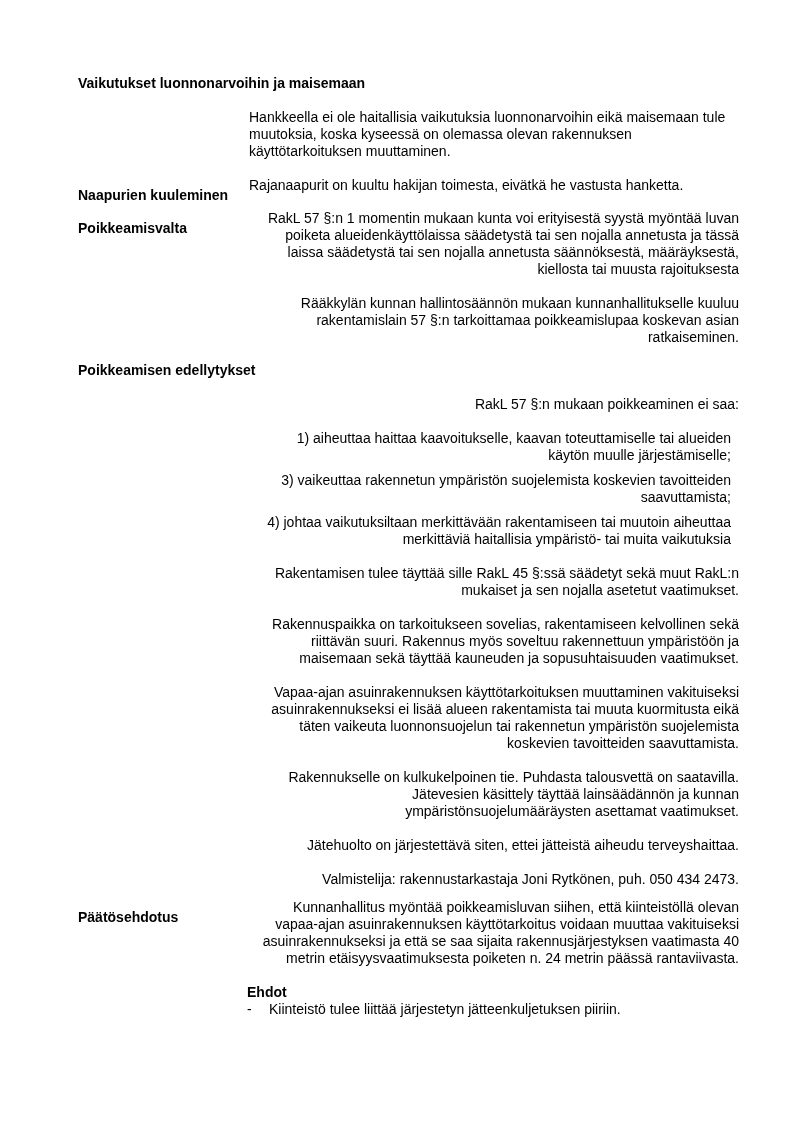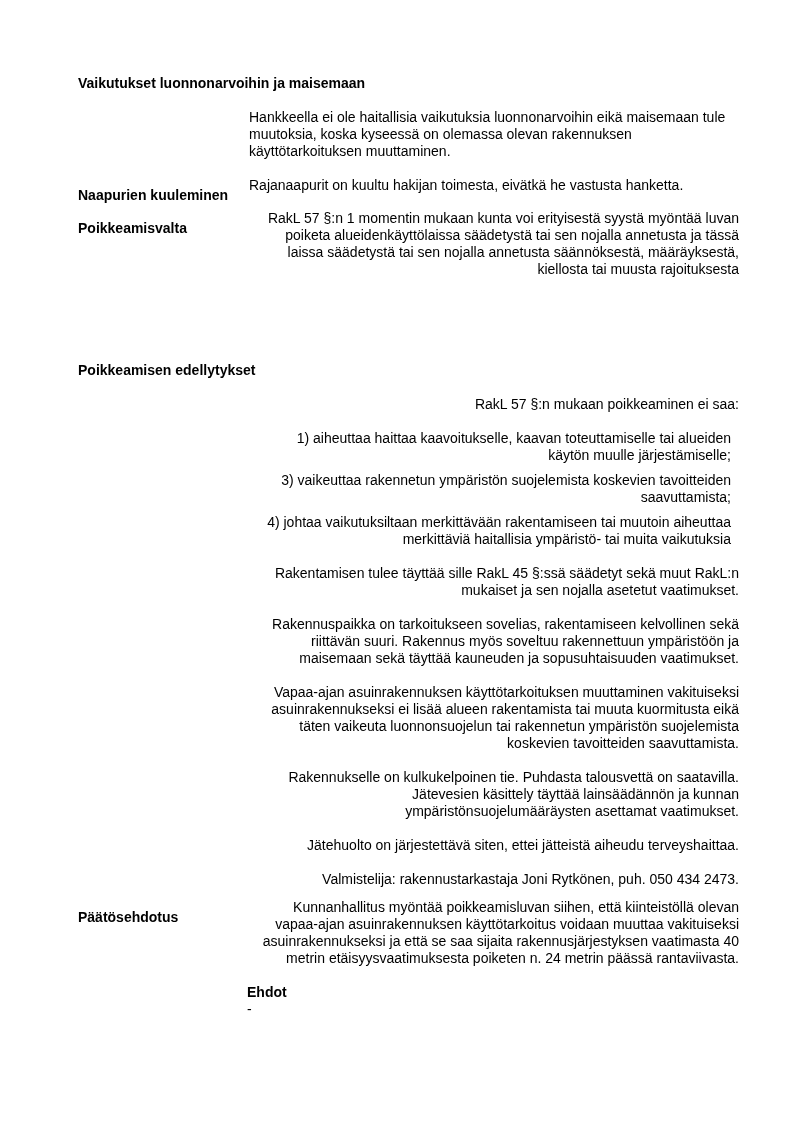--- a/index.html
+++ b/index.html
@@ -29,20 +29,21 @@
 
   <div class="row" style="top:177px;">
     <div class="label">Naapurien kuuleminen</div>
     <div class="body">Rajanaapurit on kuultu hakijan toimesta, eivätkä he vastusta hanketta.</div>
   </div>
 
   <div class="row" style="top:210px;">
     <div class="label">Poikkeamisvalta</div>
     <div class="body">
       <p class="para">RakL 57 §:n 1 momentin mukaan kunta voi erityisestä syystä myöntää luvan poiketa alueidenkäyttölaissa säädetystä tai sen nojalla annetusta ja tässä laissa säädetystä tai sen nojalla annetusta säännöksestä, määräyksestä, kiellosta tai muusta rajoituksesta</p>
+      <p class="para">Rääkkylän kunnan hallintosäännön mukaan kunnanhallitukselle kuuluu rakentamislain 57 §:n tarkoittamaa poikkeamislupaa koskevan asian ratkaiseminen.</p>
     </div>
   </div>
 
   <div class="heading-full" style="top:362px;">Poikkeamisen edellytykset</div>
   <div class="row" style="top:396px;">
     <div class="body">
       <p class="para">RakL 57 §:n mukaan poikkeaminen ei saa:</p>
       <div class="para">
         <p class="item">1)  aiheuttaa haittaa kaavoitukselle, kaavan toteuttamiselle tai alueiden käytön muulle järjestämiselle;</p>
         <p class="item">3)  vaikeuttaa rakennetun ympäristön suojelemista koskevien tavoitteiden saavuttamista;</p>
@@ -58,18 +59,19 @@
   </div>
 
   <div class="row" style="top:899px;">
     <div class="label">Päätösehdotus</div>
     <div class="body">
       <p class="para">Kunnanhallitus myöntää poikkeamisluvan siihen, että kiinteistöllä olevan vapaa-ajan asuinrakennuksen käyttötarkoitus voidaan muuttaa vakituiseksi asuinrakennukseksi ja että se saa sijaita rakennusjärjestyksen vaatimasta 40 metrin etäisyysvaatimuksesta poiketen n. 24 metrin päässä rantaviivasta.</p>
       <div>
         <div class="ehdot-title">Ehdot</div>
         <div class="dash-item">
           <span class="dash">-</span>
+          <span>Kiinteistö tulee liittää järjestetyn jätteenkuljetuksen piiriin.</span>
         </div>
       </div>
     </div>
   </div>
 
 </div>
 
 </body></html>

